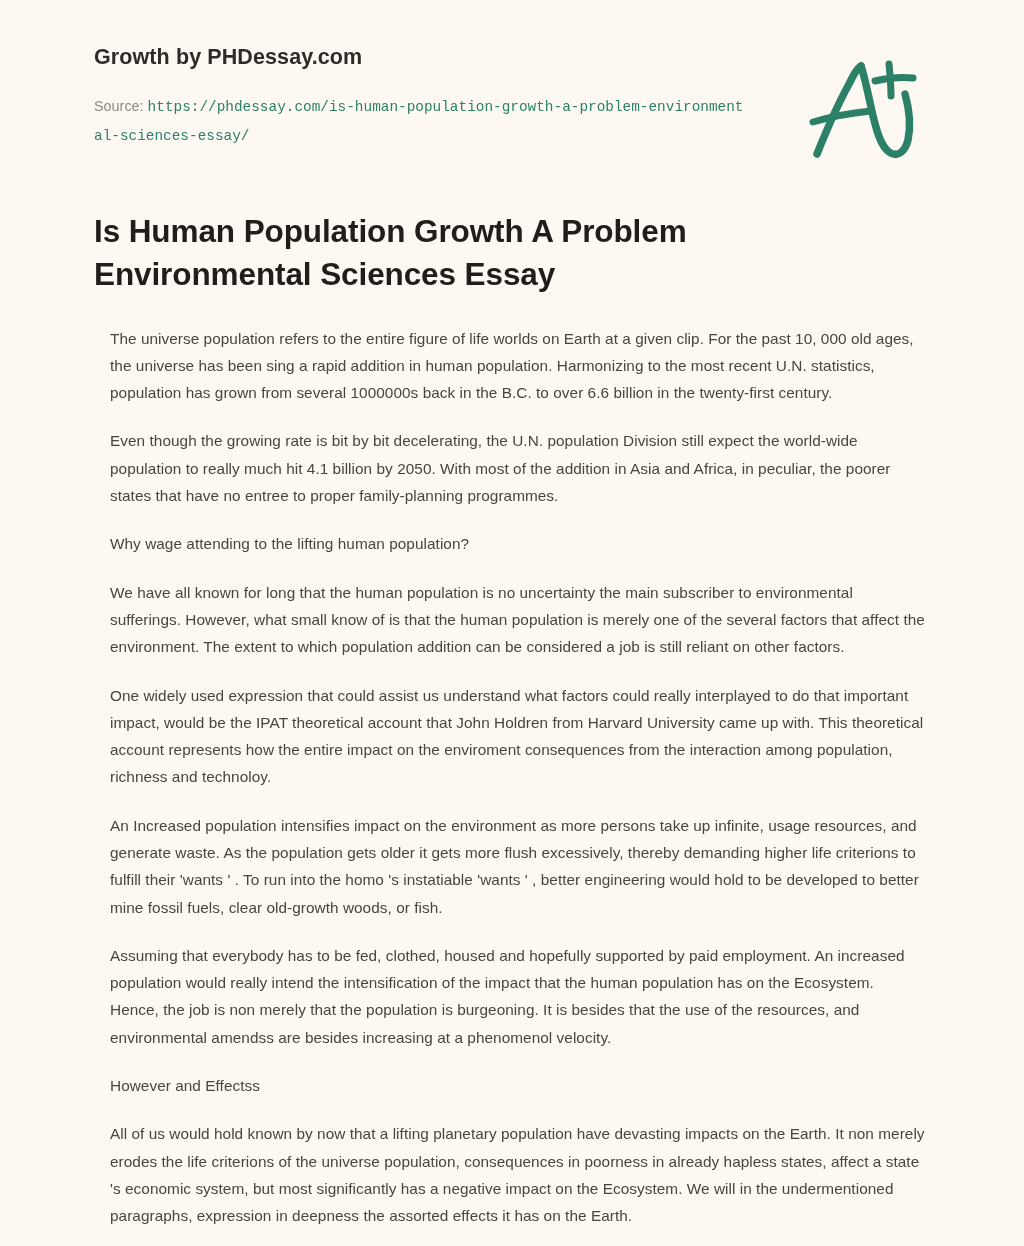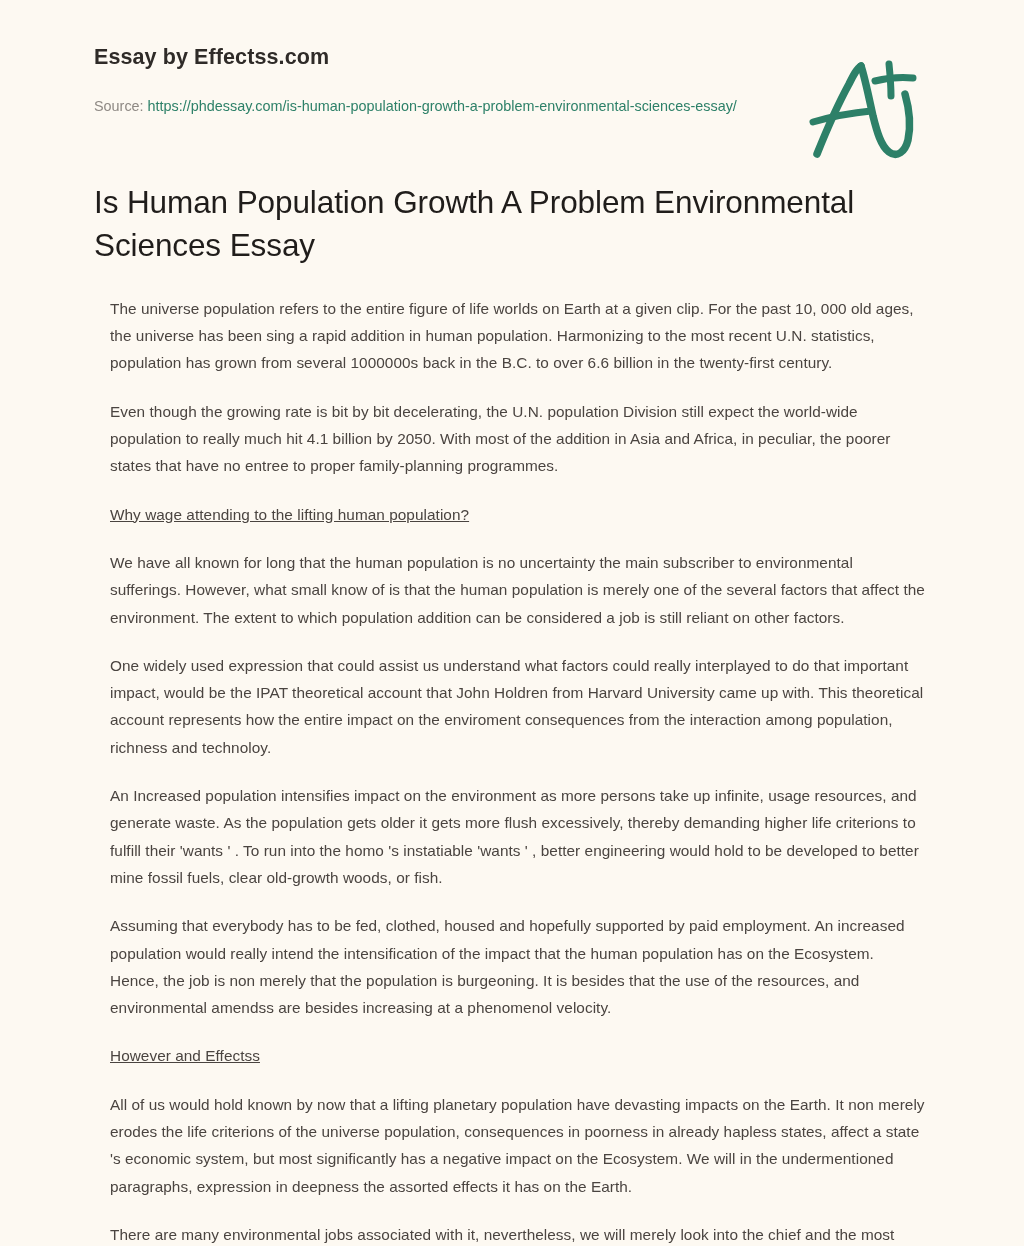--- a/index.html
+++ b/index.html
@@ -44,20 +44,21 @@
     max-width: 650px;
     word-break: break-all;
   }
   .source-label {
     color: #8e8984;
     margin-top: 26px;
   }
   .source-url {
     color: #2d8068;
     text-decoration: none;
+    font-family: Liberation Mono, monospace;
   }
 
   
   .logo {
     position: absolute;
     top: 56px;
     right: 0px;
     width: 120px;
     height: 110px;
   }
@@ -66,21 +67,21 @@
     width: 100%;
     height: 100%;
   }
 
   
   .doc-title {
     margin: 0;
     padding-top: 60px;
     font-size: 31.5px;
     line-height: 1.37;
-    font-weight: 400;
+    font-weight: 700;
     color: #201d1b;
     letter-spacing: -0.1px;
     max-width: 810px;
   }
 
   
   .article {
     padding-top: 28px;
     max-width: 832px;
   }
@@ -88,31 +89,30 @@
   .article p {
     margin: 0 0 21px 16px;
     font-size: 15.35px;
     line-height: 1.78;
     color: #4a4440;
     letter-spacing: 0.05px;
   }
 
   .article p.heading-para {
     margin-bottom: 21px;
-    text-decoration: underline;
   }
 </style>
 </head>
 <body>
 
 <div class="page">
 
   <div class="masthead">
 
-    <div class="brand-line">Essay by Effectss.com</div>
+    <div class="brand-line">Growth by PHDessay.com</div>
 
     <div class="source-line">
       <span class="source-label">Source:</span>
       <a class="source-url" href="#">https://phdessay.com/is-human-population-growth-a-problem-environmental-sciences-essay/</a>
     </div>
 
     <div class="logo">
       <svg viewBox="0 0 120 110" xmlns="http://www.w3.org/2000/svg">
         <g fill="none" stroke="#2d8068" stroke-linecap="round" stroke-linejoin="round">
 

